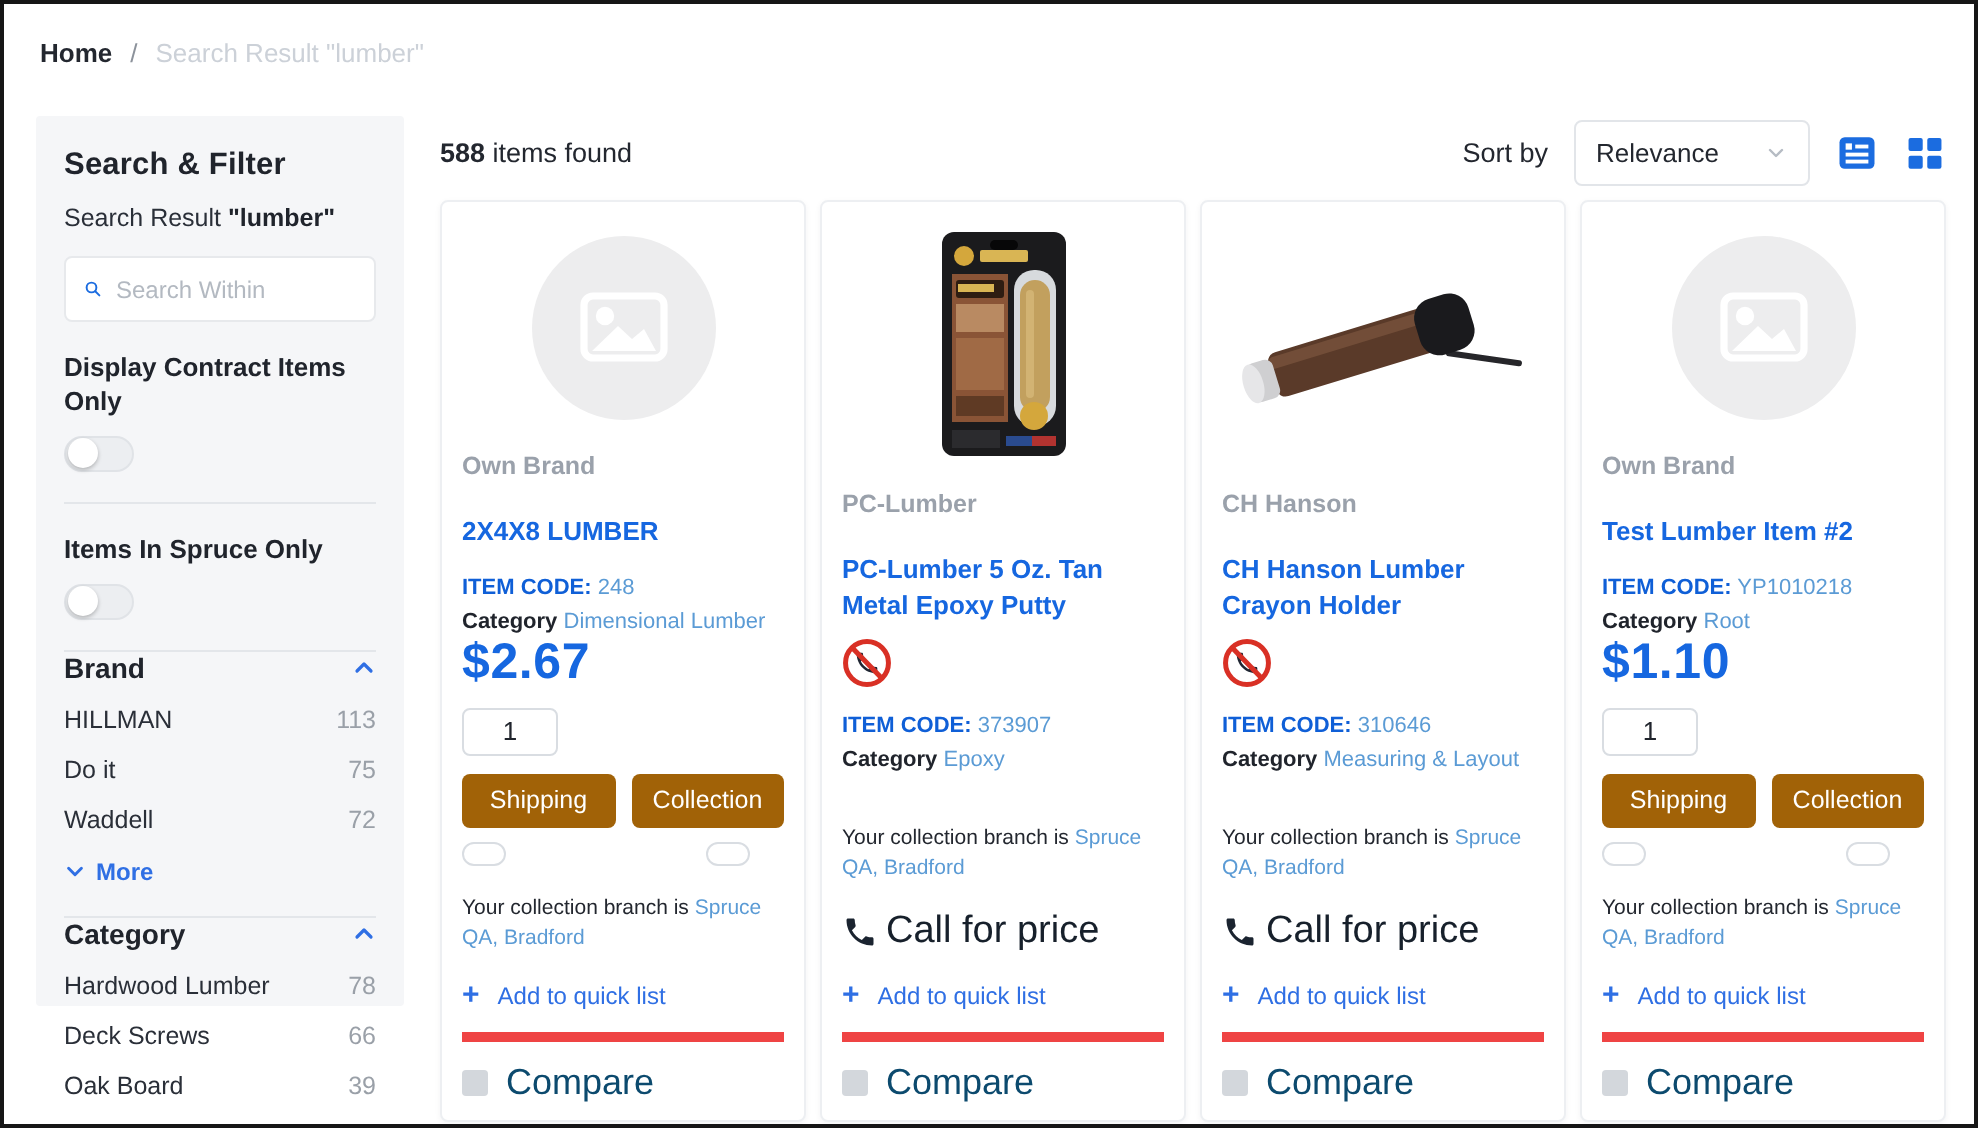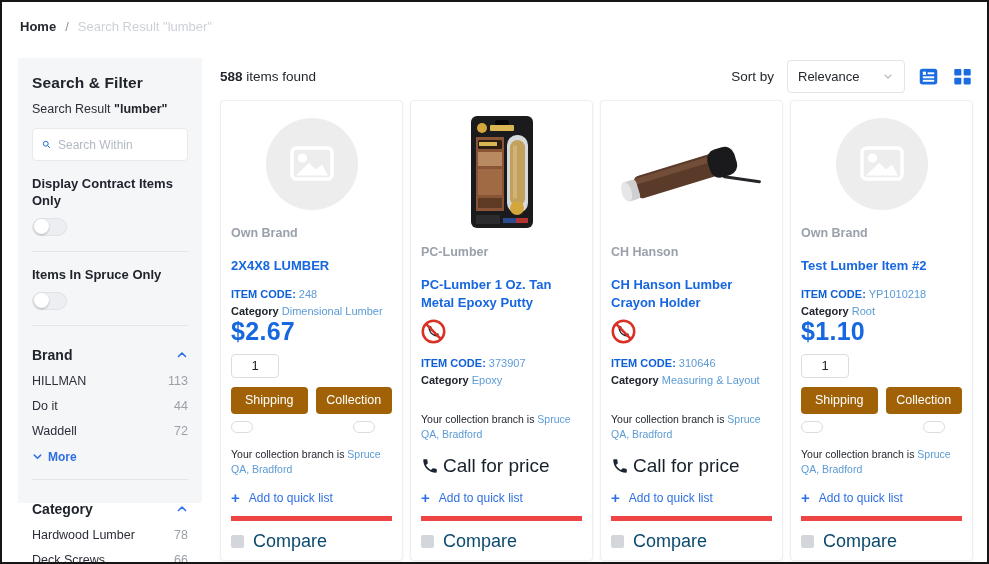--- a/index.html
+++ b/index.html
@@ -30,21 +30,21 @@
   .sb-sub { font-size: 12.5px; color: #2a2f38; margin-top: 10px; }
   .sb-sub b { color: #20242c; }
   .sb-search { margin-top: 12px; background: #fff; border: 1px solid #e7e9ec; border-radius: 4px; height: 33px; display: flex; align-items: center; gap: 7px; padding: 0 9px; }
   .sb-search input { border: none; outline: none; width: 120px; font-size: 12px; color: #2a2f38; font-family: inherit; background: transparent; }
   .sb-search input::placeholder { color: #b3b9c1; }
   .toggle-block { margin-top: 15px; }
   .toggle-label { font-weight: bold; font-size: 13px; color: #20242c; line-height: 1.3; }
   .switch { width: 35px; height: 18px; border-radius: 10px; background: #eceef1; border: 1px solid #e0e3e7; margin-top: 8px; position: relative; cursor: pointer; }
   .switch::after { content: ""; position: absolute; left: 1px; top: 0.5px; width: 15px; height: 15px; border-radius: 50%; background: #fff; box-shadow: 0 1px 2px rgba(0,0,0,.25); }
   .sb-div { border: none; border-top: 1px solid #e3e6ea; margin-top: 15px; }
-  .sb-section-header { display: flex; align-items: center; justify-content: space-between; margin-top: 21px; cursor: pointer; }
+  .sb-section-header { display: flex; align-items: center; justify-content: space-between; margin-top: 0; cursor: pointer; }
   .sb-section-title { font-size: 14px; font-weight: bold; color: #20242c; }
   .sb-item { display: flex; justify-content: space-between; font-size: 12.5px; color: #2a2f38; margin-top: 11px; cursor: pointer; }
   .sb-count { color: #9aa0a8; }
   .sb-more { color: #2f6fe4; font-weight: bold; font-size: 12px; margin-top: 12px; display: flex; align-items: center; gap: 5px; cursor: pointer; }
 
   
   .main { flex: 1; margin-top: 12px; }
   .toolbar { display: flex; align-items: center; height: 36px; }
   .items-found { font-size: 13.5px; color: #23272f; }
   .items-found b { font-weight: bold; }
@@ -128,21 +128,21 @@
         <svg width="12" height="12" viewBox="0 0 24 24">
             <path d="M5 15l7-7 7 7" fill="none" stroke="#2f6fe4" stroke-width="3.2" stroke-linecap="round" stroke-linejoin="round"></path>
           </svg>
       </div>
       <div class="sb-item">
         <span>HILLMAN</span>
         <span class="sb-count">113</span>
       </div>
       <div class="sb-item">
         <span>Do it</span>
-        <span class="sb-count">44</span>
+        <span class="sb-count">75</span>
       </div>
       <div class="sb-item">
         <span>Waddell</span>
         <span class="sb-count">72</span>
       </div>
       <div class="sb-more">
         <svg width="11" height="11" viewBox="0 0 24 24">
             <path d="M5 9l7 7 7-7" fill="none" stroke="#2f6fe4" stroke-width="3.2" stroke-linecap="round" stroke-linejoin="round"></path>
           </svg>
         <span>More</span>
@@ -266,21 +266,21 @@
               <rect x="37" y="20" width="21" height="78" rx="10" fill="#d7dadd"></rect>
               <rect x="40" y="25" width="15" height="66" rx="7.5" fill="#c2a05e"></rect>
               <rect x="43" y="30" width="4" height="54" rx="2" fill="#d6b878" opacity="0.8"></rect>
               <circle cx="47" cy="93" r="7" fill="#d4a73c"></circle>
               <rect x="6" y="100" width="24" height="9" fill="#2b2b2e"></rect>
               <rect x="33" y="103" width="13" height="5" fill="#2a4b8f"></rect>
               <rect x="46" y="103" width="12" height="5" fill="#b23330"></rect>
             </svg>
           </div>
           <div class="brand">PC-Lumber</div>
-          <h3 class="title">PC-Lumber 1 Oz. Tan Metal Epoxy Putty</h3>
+          <h3 class="title">PC-Lumber 5 Oz. Tan Metal Epoxy Putty</h3>
           <div class="nocall">
             <svg width="25" height="25" viewBox="0 0 24 24">
               <circle cx="12" cy="12" r="10.3" fill="#fff" stroke="#d93025" stroke-width="2.4"></circle>
               <g transform="translate(5.4,5.4) scale(0.55)">
                   <path fill="#202632" d="M6.62 10.79c1.44 2.83 3.76 5.14 6.59 6.59l2.2-2.2c.27-.27.67-.36 1.02-.24 1.12.37 2.33.57 3.57.57.55 0 1 .45 1 1V20c0 .55-.45 1-1 1-9.39 0-17-7.61-17-17 0-.55.45-1 1-1h3.5c.55 0 1 .45 1 1 0 1.25.2 2.45.57 3.57.11.35.03.74-.25 1.02l-2.2 2.2z"></path>
                 </g>
               <line x1="4.9" y1="4.7" x2="19.1" y2="19.3" stroke="#d93025" stroke-width="2.4"></line>
             </svg>
           </div>
           <div class="meta">

